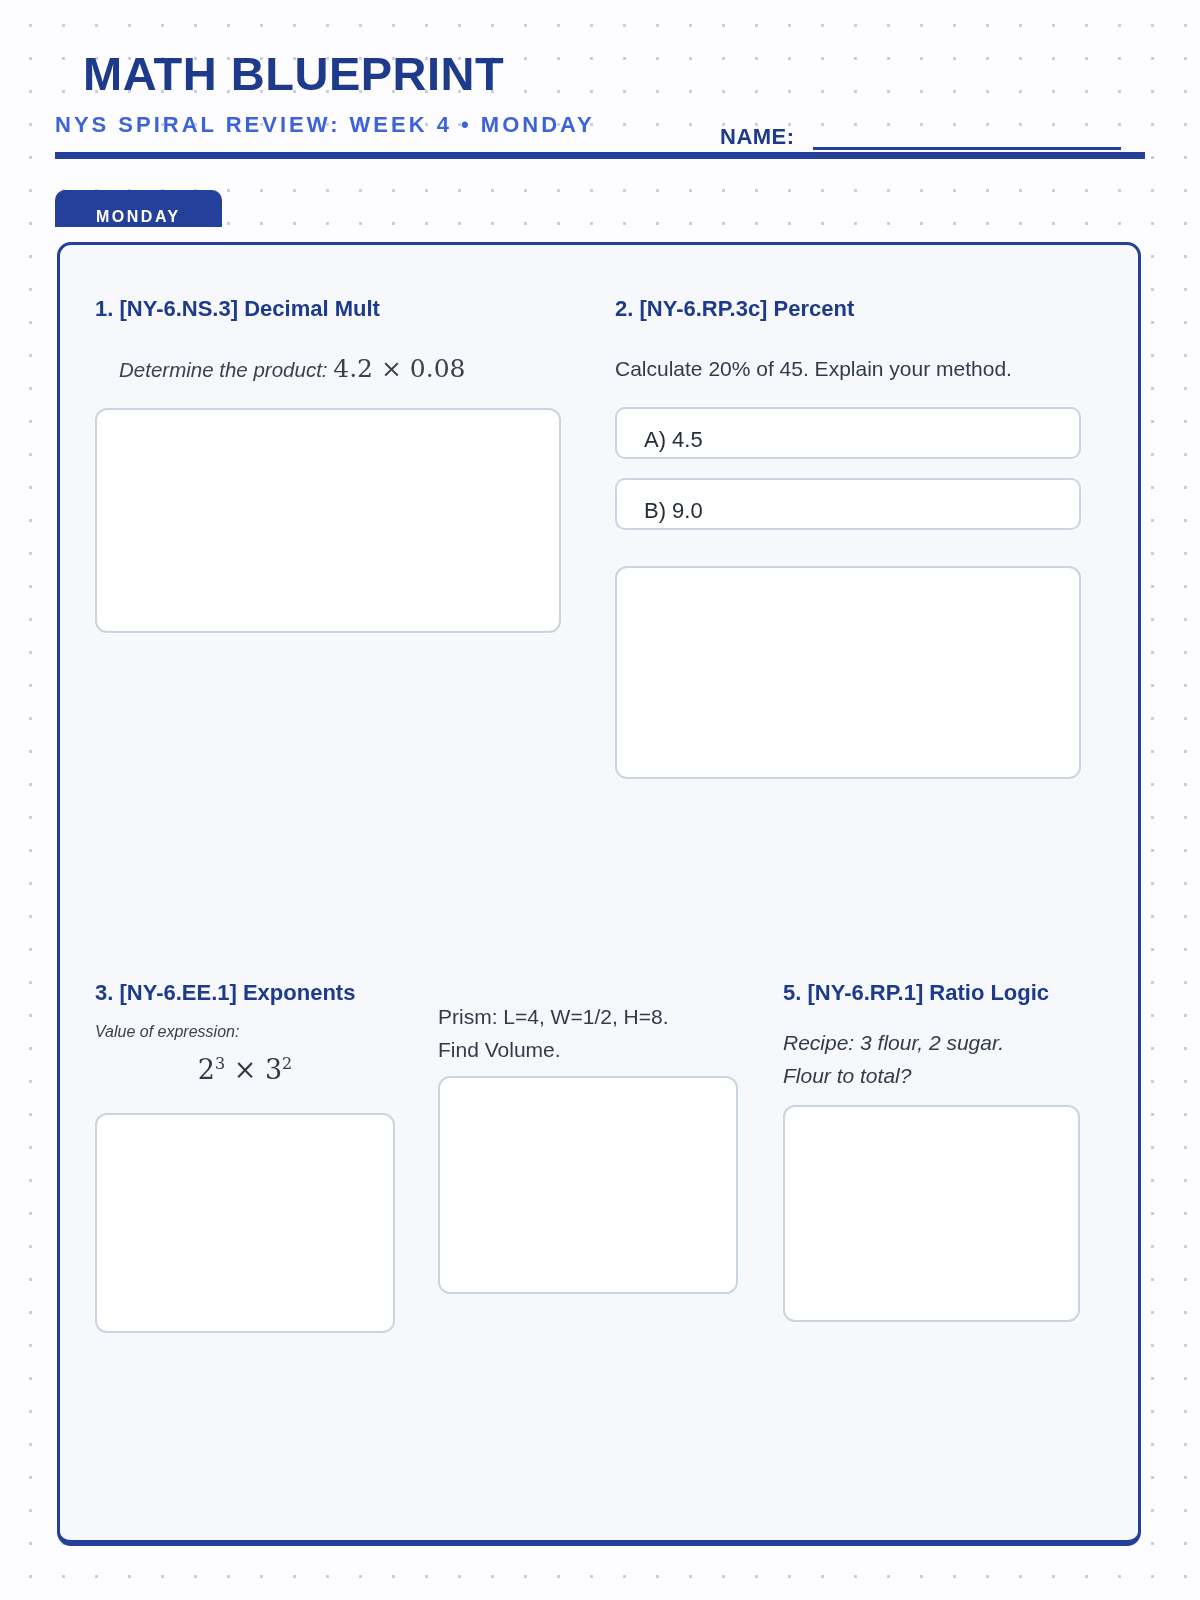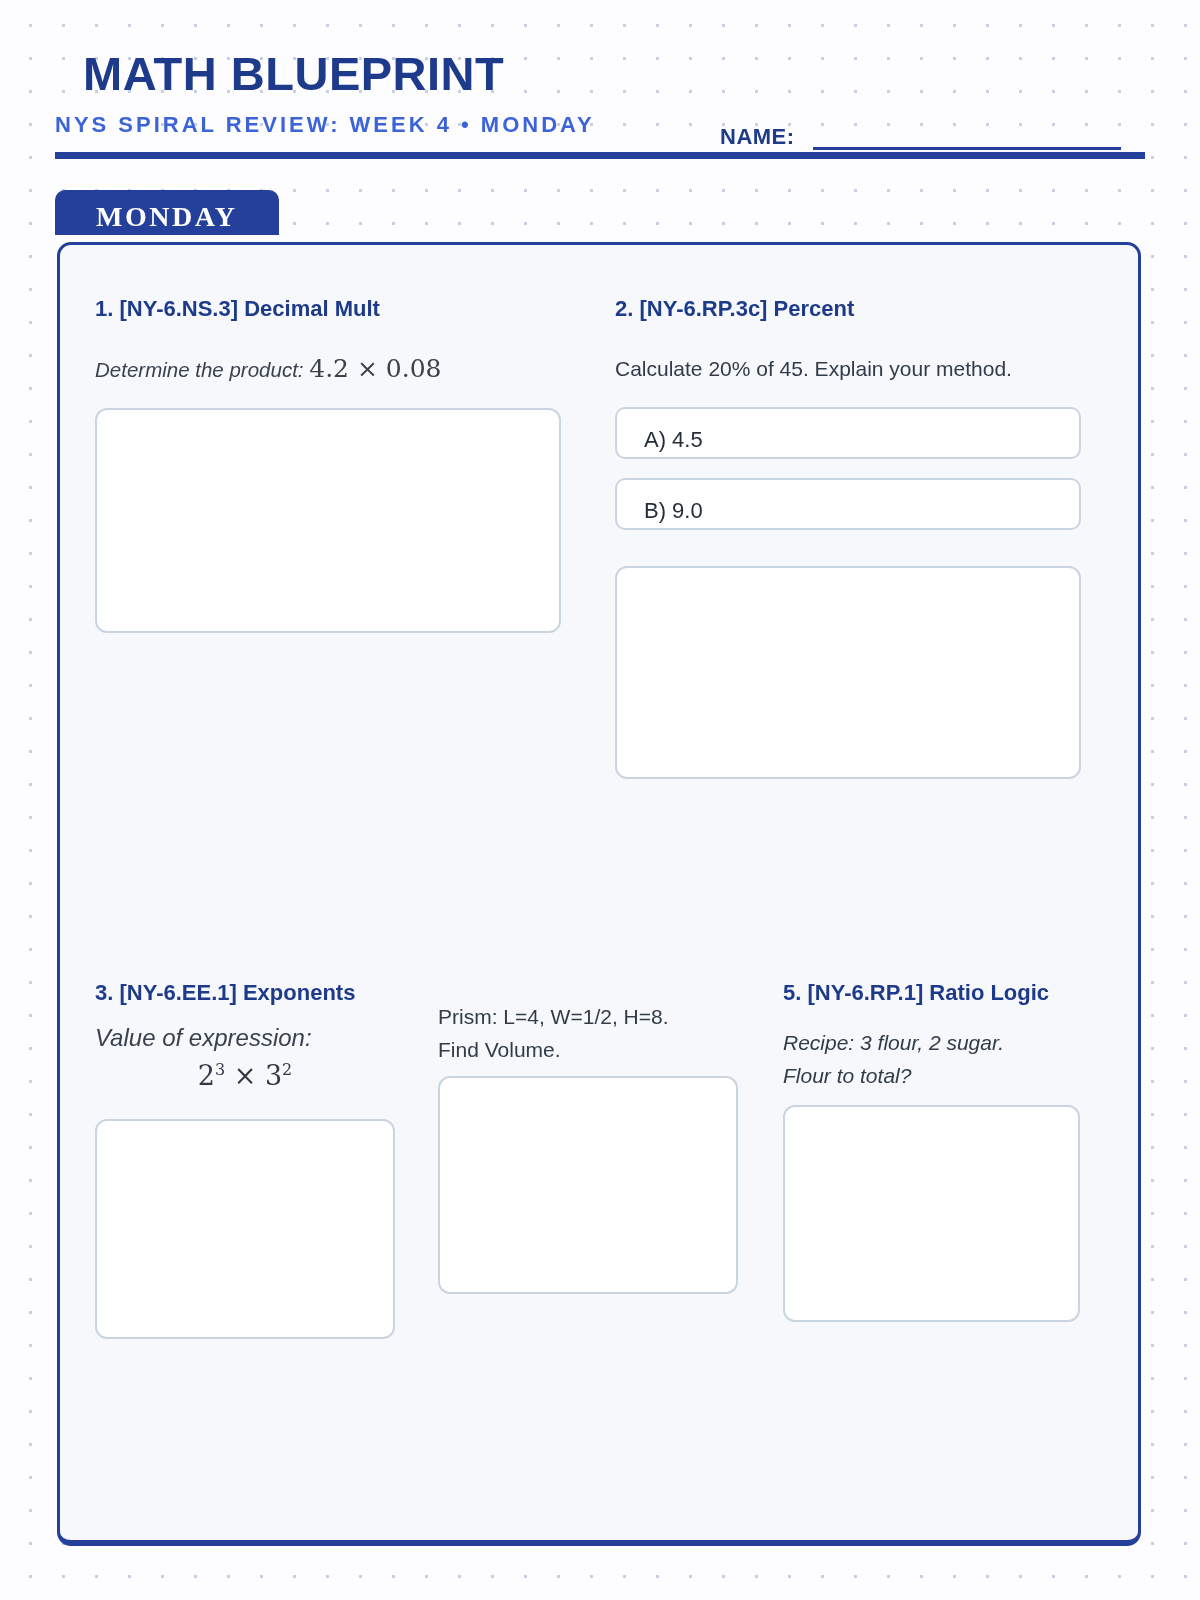--- a/index.html
+++ b/index.html
@@ -36,47 +36,46 @@
     border-bottom:3px solid #24409a;
   }
   .rule {
     position:absolute; left:55px; top:152px;
     width:1090px; height:7px; background:#24409a;
   }
 
   
   .tab {
     position:absolute; left:55px; top:190px; z-index:2;
-    height:45px; line-height:53px; padding:0 41px;
+    height:37px; line-height:53px; padding:0 41px;
     background:#24409a; color:#ffffff;
-    font-size:28px; font-weight:bold; letter-spacing:2.5px;
+    font-size:16px; font-weight:bold; letter-spacing:2.5px;
     border-radius:10px 10px 0 0;
-    font-family:Liberation Serif, serif;
   }
   .panel {
     position:absolute; left:57px; top:242px;
     width:1084px; height:1304px;
     background:#f6f8fb;
     border:3px solid #24409a; border-bottom-width:6px;
     border-radius:14px;
   }
   .problem { position:absolute; }
   .p1 { left:35px;  top:51px;  width:466px; }
   .p2 { left:555px; top:51px;  width:466px; }
   .p3 { left:35px;  top:735px; width:300px; }
   .p4 { left:378px; top:735px; width:300px; }
   .p5 { left:723px; top:735px; width:297px; }
 
   .prob-heading {
     font-size:22px; font-weight:bold; color:#1e3a8a;
     line-height:26px; white-space:nowrap;
   }
-  .prompt { font-size:20.5px; color:#39414f; line-height:34px; }
+  .prompt { font-size:20.5px; color:#39414f; line-height:34px;margin-left:24px; }
   .prompt .italic { font-style:italic; }
-  .prompt-sm { font-size:24px; font-style:italic; color:#39414f; line-height:24px; margin-top:20px; }
+  .prompt-sm { font-size:16px; font-style:italic; color:#39414f; line-height:24px; margin-top:14px; }
   .prompt-reg { font-size:21px; color:#323b49; line-height:33px; }
   .mt30 { margin-top:30px; }
   .mt20 { margin-top:20px; }
 
   .math {
     font-family:"DejaVu Serif", serif;
     font-size:25px; color:#3a4149; font-style:normal;
   }
   .math-center {
     margin-top:6px; text-align:center;

